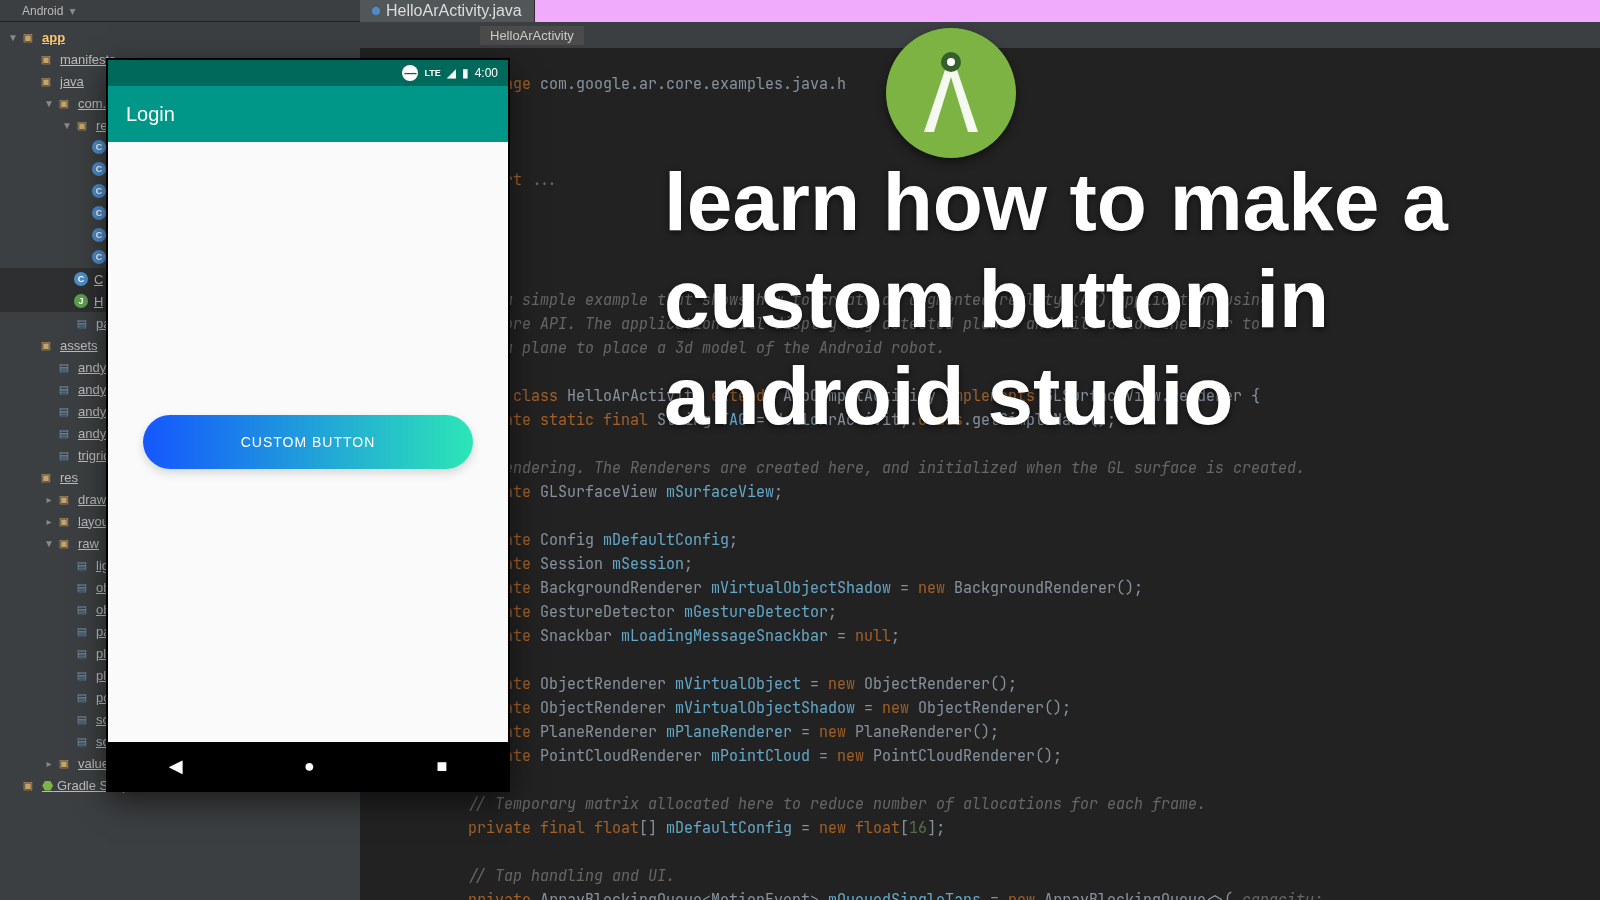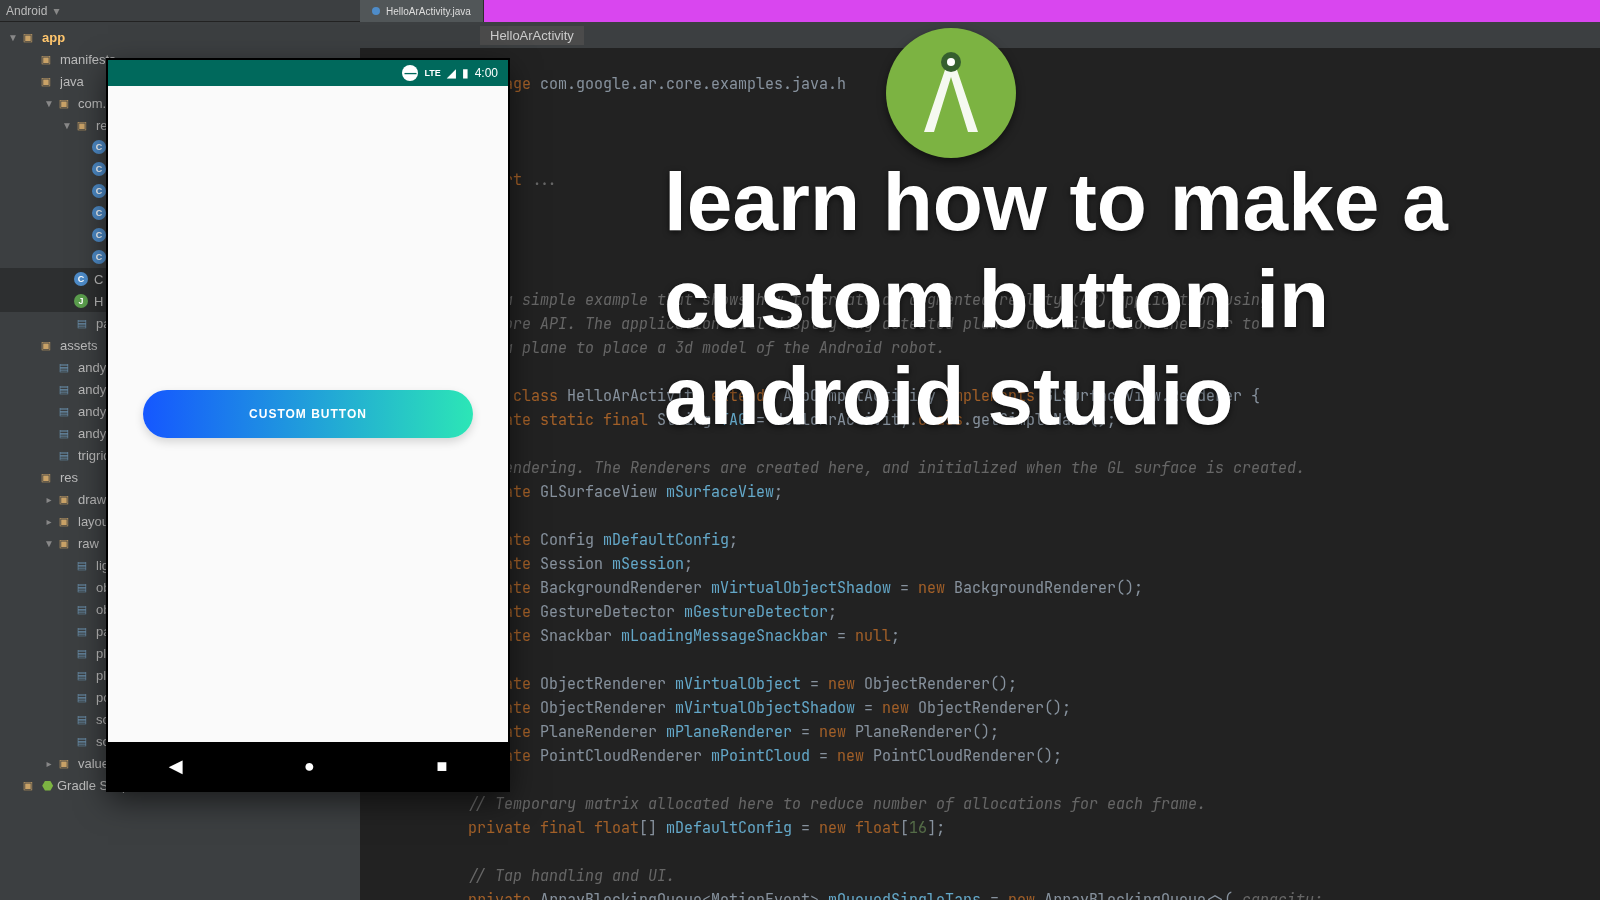--- a/index.html
+++ b/index.html
@@ -17,21 +17,21 @@
     height: 22px;
     display: flex;
     align-items: center;
     background: #3c3f41;
     padding: 0 6px;
     font-size: 12px;
     color: #bbb;
     border-bottom: 1px solid #222;
   }
   .toolbar .spacer { flex: 1; }
-  .toolbar .dd { margin-right: 90px; color:#bbb;}
+  .toolbar .dd { margin-right: 90px; color:#bbb;margin-left:16px;}
   .toolbar .ticon { margin: 0 6px; color:#aaa; font-size:14px; }
   
   .sidebar {
     position: absolute;
     left: 0; top: 22px; bottom: 0;
     width: 360px;
     background: #3c3f41;
     font-size: 13px;
     color: #bbb;
     overflow: hidden;
@@ -44,31 +44,31 @@
     padding-left: 6px;
     white-space: nowrap;
   }
   .tree-row.hl { background:#2d2f30; }
   .tree-caret { width:14px; display:inline-block; text-align:center; color:#888; font-size:10px;}
   .tree-ico { width:16px; height:16px; display:inline-flex; align-items:center; justify-content:center; margin-right:6px; font-size:11px; }
   .tree-ico.folder { color:#c9a267; }
   .tree-ico.file   { color:#6a8fad; }
   .tree-ico.cls    { background:#4e8cc9; border-radius:50%; width:14px; height:14px; color:#fff; font-size:9px; font-weight:bold;}
   .tree-ico.java   { background:#5b9e4d; border-radius:50%; width:14px; height:14px; color:#fff; font-size:9px; font-weight:bold;}
-  .tree-label { overflow:hidden; text-overflow:ellipsis; }
+  .tree-label { overflow:hidden; text-overflow:ellipsis;text-decoration:underline; }
   .tree-label.app { color:#ffc66d; font-weight:bold; }
   
   .editor-tabs {
     position: absolute;
     left: 360px; right: 0; top: 0;
     height: 22px;
-    background: #d946ef;
+    background: #f0abfc;
     display: flex;
     align-items: center;
-    font-size: 10px;
+    font-size: 16px;
   }
   .editor-tab {
     display:flex; align-items:center;
     height:22px; padding:0 12px;
     background:#515658; color:#ddd;
     border-right:1px solid #2b2b2b;
   }
   .editor-tab .dot { width:8px; height:8px; border-radius:50%; background:#4e8cc9; margin-right:6px;}
   .crumb {
     position:absolute; left:360px; top:22px; right:0;
@@ -115,23 +115,23 @@
     gap:6px;
   }
   .statusbar .dnd { width:16px; height:16px; border-radius:50%; background:#fff; color:#00695c; display:flex; align-items:center; justify-content:center; font-size:12px; font-weight:bold;}
   .appbar {
     height:56px; background:#009688;
     display:flex; align-items:center;
     padding:0 18px; color:#fff; font-size:20px; font-weight:500;
   }
   .phone-body { flex:1; display:flex; align-items:center; justify-content:center; background:#fafafa;}
   .custom-btn {
-    width:330px; height:48px; border:none; border-radius:40px;
+    width:330px; height:54px; border:none; border-radius:40px;
     background:linear-gradient(90deg,#1557ff 0%, #2ce6b6 100%);
-    color:#fff; font-size:12px; letter-spacing:1px; font-weight:700;
+    color:#fff; font-size:14px; letter-spacing:1px; font-weight:400;
     box-shadow:0 4px 10px rgba(0,0,0,.15);
     cursor:pointer;
   }
   .navbar {
     height:48px; background:#000; display:flex; align-items:center; justify-content:space-around;
   }
   .navbar span { color:#fff; font-size:18px; }
   
   .headline {
     position:absolute;
@@ -402,20 +402,23 @@
 <div class="code-dim"></div>
 
 <div class="phone">
   <div class="statusbar">
     <span class="dnd">—</span>
     <span style="font-size:9px;font-weight:bold">LTE</span>
     <span>◢</span>
     <span>▮</span>
     <span>4:00</span>
   </div>
+  <div class="appbar">
+    <span>Login</span>
+  </div>
   <div class="phone-body">
     <button class="custom-btn">CUSTOM BUTTON</button>
   </div>
   <div class="navbar">
     <span>◀</span>
     <span>●</span>
     <span>■</span>
   </div>
 </div>
 

